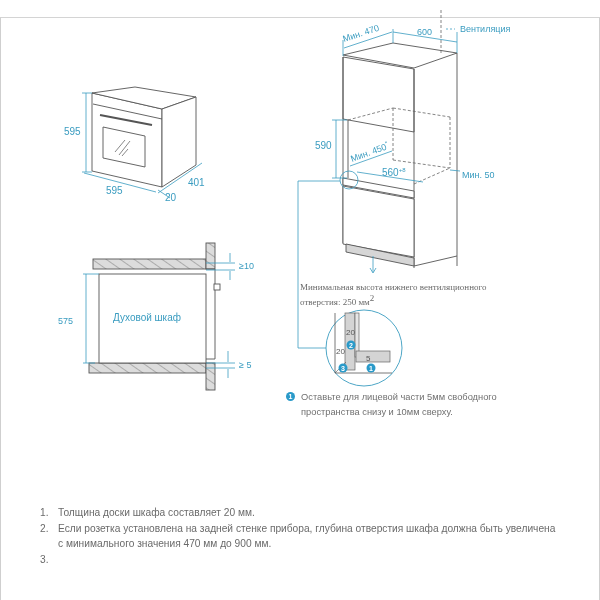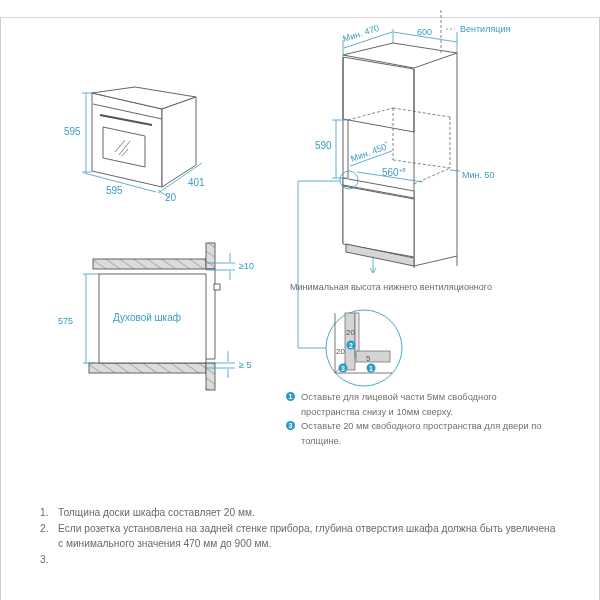--- a/index.html
+++ b/index.html
@@ -10,21 +10,21 @@
   svg { position: absolute; left: 0; top: 0; }
   .dim { fill: #3a9cc0; font-size: 10px; }
   .dim-sm { fill: #3a9cc0; font-size: 9px; }
   .legend { position: absolute; left: 286px; top: 390px; width: 260px; font-size: 9.3px; color: #707070; line-height: 14.5px; }
   .legend .item { display: flex; align-items: flex-start; justify-content: space-between; }
   .legend .badge { flex: 0 0 auto; width: 9px; height: 9px; border-radius: 50%; background: #2a9ac9; color: #fff;
                    font-size: 7px; line-height: 9px; text-align: center; margin-right: 6px; margin-top: 2px; font-weight: bold; }
   .notes { position: absolute; left: 40px; top: 505px; width: 520px; font-size: 10.2px; color: #6a6a6a; line-height: 15.5px; }
   .notes .note { display: flex; }
   .notes .num { width: 18px; flex: 0 0 auto; color: #6a6a6a; }
-  .vent-note { position: absolute; left: 290px; top: 280px; width: 240px; font-size: 9px; color: #6a6a6a; line-height: 15px; }
+  .vent-note { position: absolute; left: 300px; top: 280px; width: 240px; font-size: 9px; color: #6a6a6a; line-height: 15px; font-family: Liberation Serif, serif; }
   .vent-note sup { font-size: 9px; vertical-align: 4px; line-height: 0; }
 </style>
 </head>
 <body>
 
 <div class="frame"></div>
 
 <svg width="600" height="600" viewBox="0 0 600 600">
   <defs>
     <pattern id="hatch" patternUnits="userSpaceOnUse" width="8" height="8" patternTransform="rotate(-55)">
@@ -169,31 +169,28 @@
     <text x="349" y="348" font-size="7" fill="#fff" font-weight="bold">2</text>
     <circle cx="343" cy="368" r="4.5" fill="#2a9ac9"></circle>
     <text x="341" y="371" font-size="7" fill="#fff" font-weight="bold">3</text>
     <circle cx="371" cy="368" r="4.5" fill="#2a9ac9"></circle>
     <text x="369" y="371" font-size="7" fill="#fff" font-weight="bold">1</text>
   </g>
 </svg>
 
 <div class="vent-note">
   <div>Минимальная высота нижнего вентиляционного</div>
+  <div><span>отверстия: 250 мм</span><sup>2</sup></div>
 </div>
 
 <div class="legend">
   <div class="item">
     <span class="badge">1</span>
     <span>Оставьте для лицевой части 5мм свободного пространства снизу и 10мм сверху.</span>
   </div>
-  <div class="item">
-    <span class="badge">3</span>
-    <span>Оставьте 20 мм свободного пространства для двери по толщине.</span>
-  </div>
 </div>
 
 <div class="notes">
   <div class="note">
     <span class="num">1.</span>
     <span>Толщина доски шкафа составляет 20 мм.</span>
   </div>
   <div class="note">
     <span class="num">2.</span>
     <span>Если розетка установлена на задней стенке прибора, глубина отверстия шкафа должна быть увеличена с минимального значения 470 мм до 900 мм.</span>

